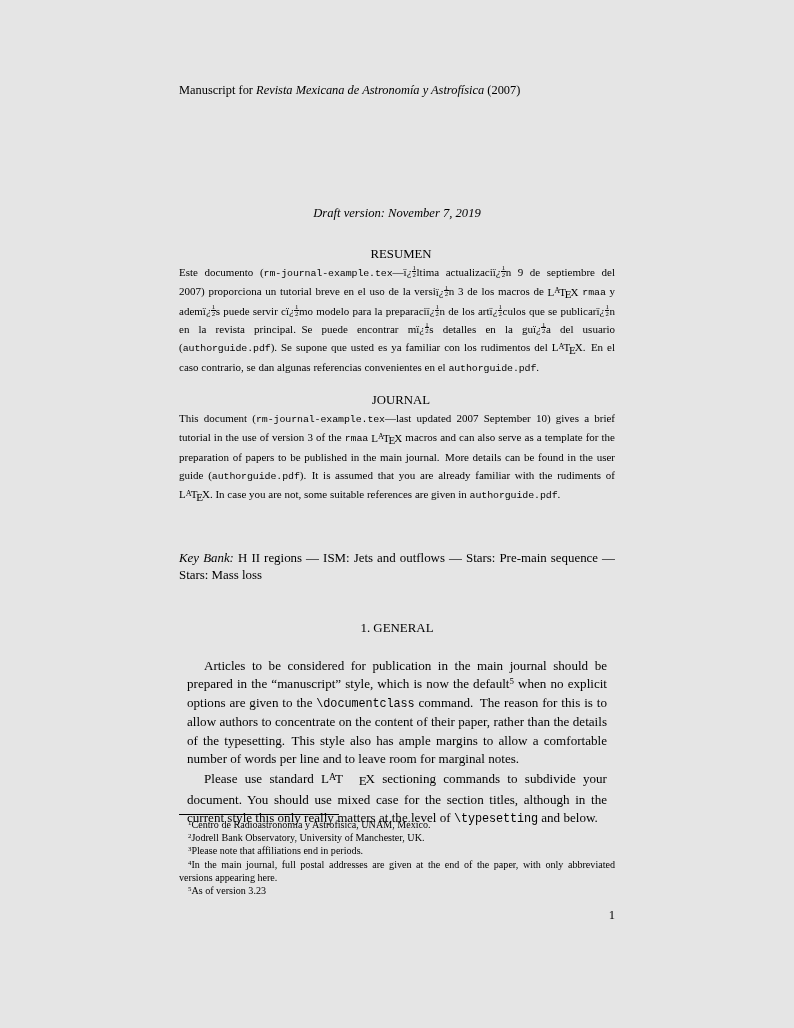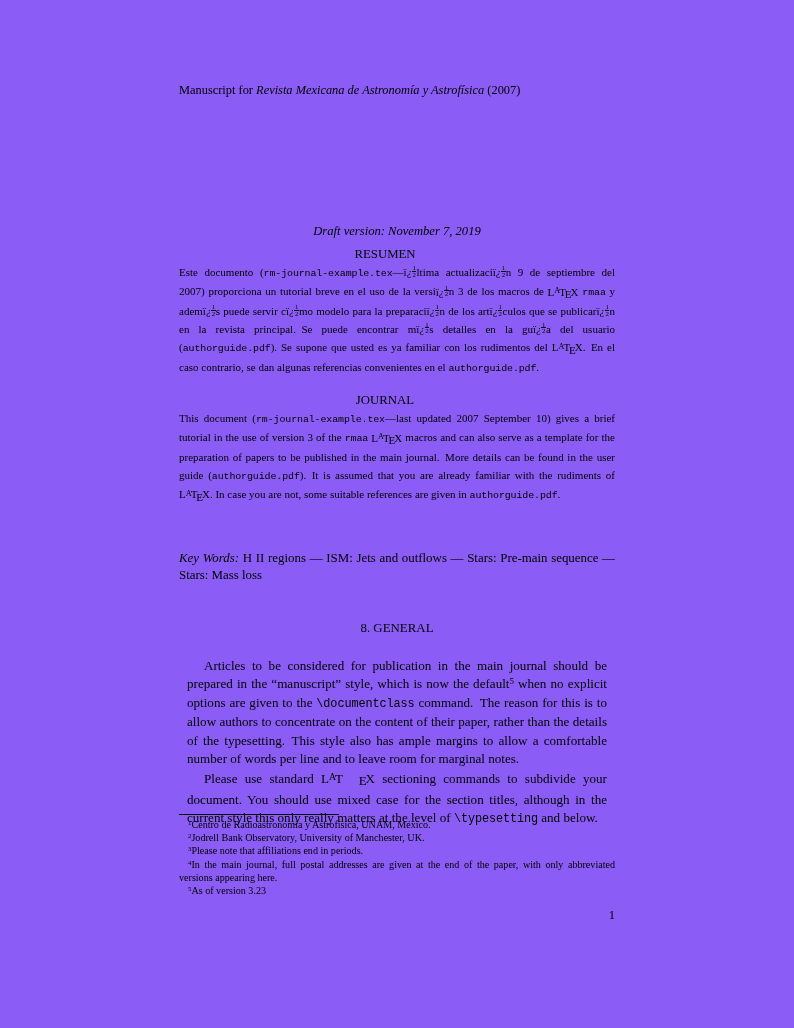--- a/index.html
+++ b/index.html
@@ -11,21 +11,21 @@
     width: 794px;
     height: 1028px;
     font-family: "Liberation Serif", "DejaVu Serif", serif;
     color: #000000;
     overflow: hidden;
   }
   .page {
     position: relative;
     width: 794px;
     height: 1028px;
-    background: #8b5cf6;
+    background: #e5e5e5;
   }
   
   .runhead {
     position: absolute;
     left: 179px;
     top: 82px;
     width: 436px;
     font-size: 12.4px;
     line-height: 16px;
   }
@@ -47,31 +47,31 @@
     left: 179px;
     top: 196px;
     width: 436px;
     text-align: center;
     font-size: 13.2px;
     line-height: 18px;
   }
   .draftver {
     position: absolute;
     left: 179px;
-    top: 222px;
+    top: 204px;
     width: 436px;
     text-align: center;
     font-size: 12.6px;
     font-style: italic;
     line-height: 18px;
   }
 
   .abs-head {
     position: absolute;
-    left: 167px;
+    left: 183px;
     width: 436px;
     text-align: center;
     font-size: 12.8px;
     line-height: 17px;
     font-family: Liberation Serif, serif;
   }
   #resumen-head { top: 246px; }
   #abstract-head { top: 392px; }
 
   .abs-body {
@@ -205,25 +205,25 @@
   <div class="abs-body" id="resumen-body">
     Este documento (<span class="tt">rm-journal-example.tex</span>—<span class="moji"><span class="m1">ï</span><span class="m2">¿</span><span class="m3"><span class="num">1</span><span class="den">2</span></span></span>ltima actualizaci<span class="moji"><span class="m1">ï</span><span class="m2">¿</span><span class="m3"><span class="num">1</span><span class="den">2</span></span></span>n 9 de septiembre del 2007) proporciona un tutorial breve en el uso de la versi<span class="moji"><span class="m1">ï</span><span class="m2">¿</span><span class="m3"><span class="num">1</span><span class="den">2</span></span></span>n 3 de los macros de <span class="latex">L<span class="la">A</span>T<span class="ee">E</span>X</span> <span class="tt">rmaa</span> y adem<span class="moji"><span class="m1">ï</span><span class="m2">¿</span><span class="m3"><span class="num">1</span><span class="den">2</span></span></span>s puede servir c<span class="moji"><span class="m1">ï</span><span class="m2">¿</span><span class="m3"><span class="num">1</span><span class="den">2</span></span></span>mo modelo para la preparaci<span class="moji"><span class="m1">ï</span><span class="m2">¿</span><span class="m3"><span class="num">1</span><span class="den">2</span></span></span>n de los art<span class="moji"><span class="m1">ï</span><span class="m2">¿</span><span class="m3"><span class="num">1</span><span class="den">2</span></span></span>culos que se publicar<span class="moji"><span class="m1">ï</span><span class="m2">¿</span><span class="m3"><span class="num">1</span><span class="den">2</span></span></span>n en la revista principal. Se puede encontrar m<span class="moji"><span class="m1">ï</span><span class="m2">¿</span><span class="m3"><span class="num">1</span><span class="den">2</span></span></span>s detalles en la gu<span class="moji"><span class="m1">ï</span><span class="m2">¿</span><span class="m3"><span class="num">1</span><span class="den">2</span></span></span>a del usuario (<span class="tt">authorguide.pdf</span>). Se supone que usted es ya familiar con los rudimentos del <span class="latex">L<span class="la">A</span>T<span class="ee">E</span>X</span>. En el caso contrario, se dan algunas referencias convenientes en el <span class="tt">authorguide.pdf</span>.
   </div>
 
   <div class="abs-head" id="abstract-head">JOURNAL</div>
   <div class="abs-body" id="abstract-body">
     This document (<span class="tt">rm-journal-example.tex</span>—last updated 2007 September 10) gives a brief tutorial in the use of version 3 of the <span class="tt">rmaa</span> <span class="latex">L<span class="la">A</span>T<span class="ee">E</span>X</span> macros and can also serve as a template for the preparation of papers to be published in the main journal. More details can be found in the user guide (<span class="tt">authorguide.pdf</span>). It is assumed that you are already familiar with the rudiments of <span class="latex">L<span class="la">A</span>T<span class="ee">E</span>X</span>. In case you are not, some suitable references are given in <span class="tt">authorguide.pdf</span>.
   </div>
 
   <div class="keywords">
-    <span class="kwlabel">Key Words:</span>
+    <span class="kwlabel">Key Bank:</span>
     <span>H II regions — ISM: Jets and outflows — Stars: Pre-main sequence — Stars: Mass loss</span>
   </div>
 
-  <div class="section-head">8. GENERAL</div>
+  <div class="section-head">1. GENERAL</div>
 
   <div class="body-block" id="para-1">
     <p>Articles to be considered for publication in the main journal should be prepared in the “manuscript” style, which is now the default<sup>5</sup> when no explicit options are given to the <span class="tt">\documentclass</span> command. The reason for this is to allow authors to concentrate on the content of their paper, rather than the details of the typesetting. This style also has ample margins to allow a comfortable number of words per line and to leave room for marginal notes.</p>
   </div>
 
   <div class="body-block" id="para-2">
     <p>Please use standard <span class="latex">L<span class="la">A</span>T<span class="ee">E</span>X</span> sectioning commands to subdivide your document. You should use mixed case for the section titles, although in the current style this only really matters at the level of <span class="tt">\typesetting</span> and below.</p>
   </div>
 
   <div class="fn-rule"></div>

